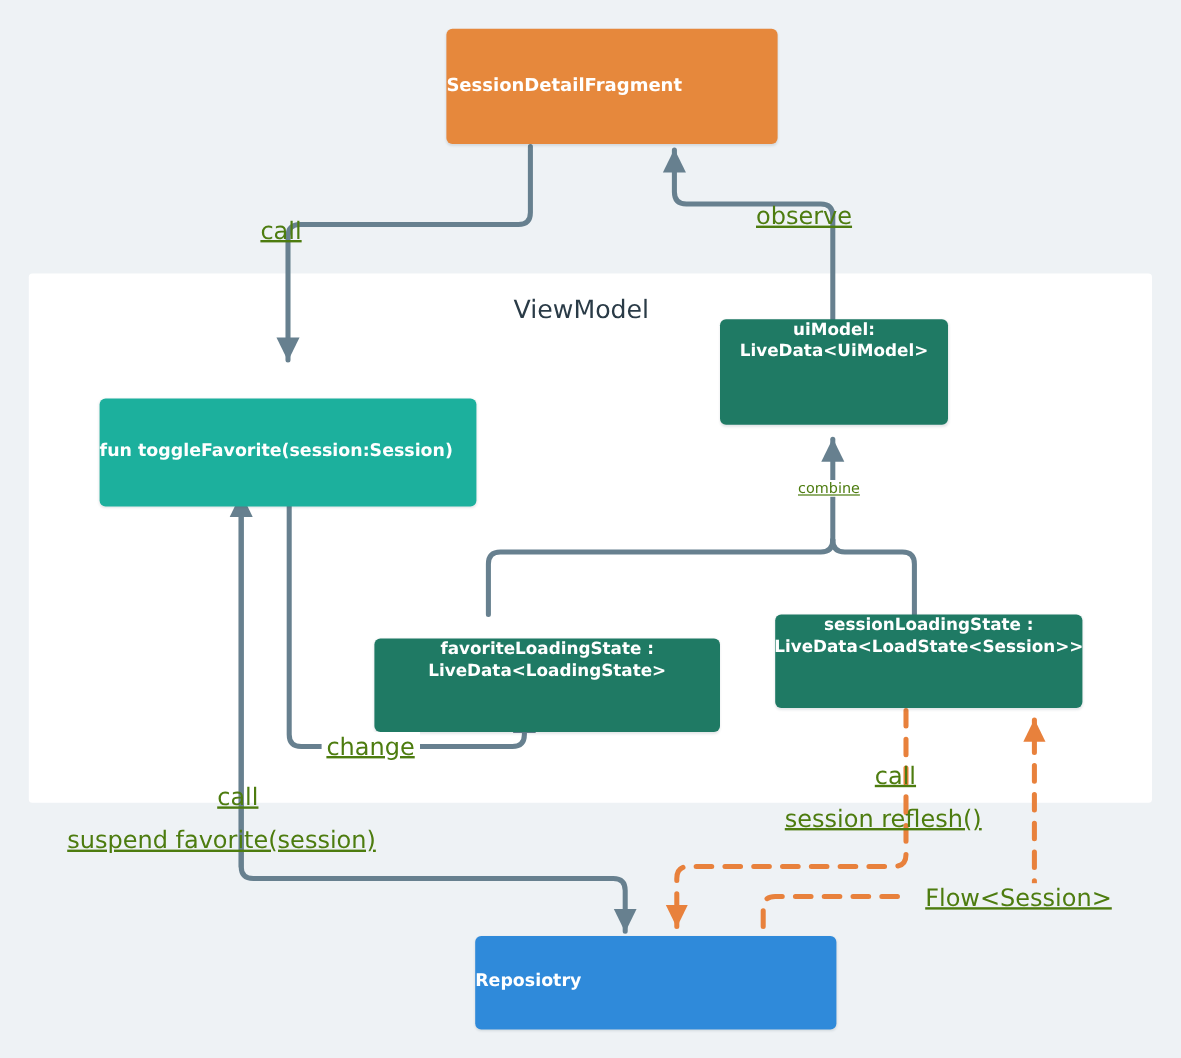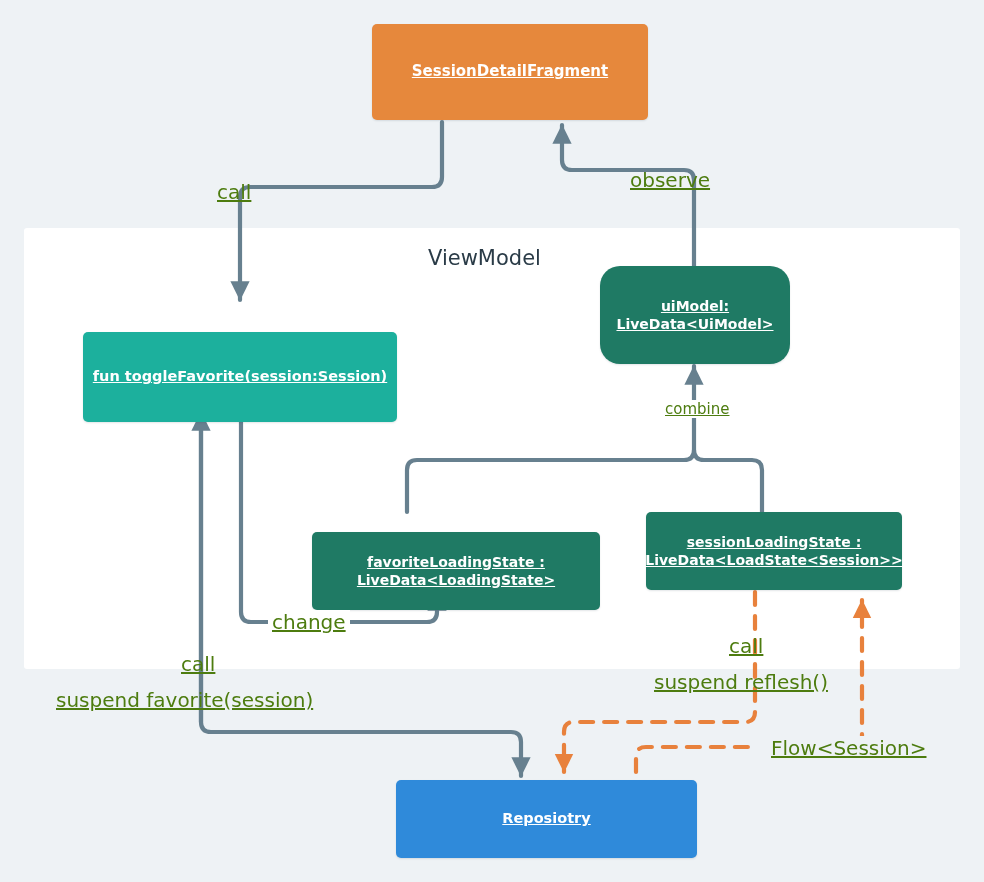--- a/index.html
+++ b/index.html
@@ -30,28 +30,26 @@
   .panel-title {
     position: absolute;
     color: #2a3b47;
     font-size: 21px;
     white-space: nowrap;
   }
   .node {
     position: absolute;
     display: flex;
     align-items: center;
-    justify-content: center;
     text-align: center;
     border-radius: 5px;
     color: #ffffff;
     box-sizing: border-box;
     line-height: 1.32;
     box-shadow: 0 1px 2px rgba(40,60,80,0.13);
-    text-decoration: underline;
   }
   .node-text { display: block; }
   .node.fragment {
     background: #e6883c;
     font-size: 15px;
     font-weight: 600;
   }
   .node.method {
     background: #1cb09d;
     font-size: 14.5px;
@@ -67,21 +65,21 @@
     font-size: 14.5px;
     font-weight: 600;
   }
   .edge-label {
     position: absolute;
     color: #4d7c0f;
     font-size: 20px;
     white-space: nowrap;
     text-decoration: underline;
   }
-  .edge-label.small { font-size: 15px; }
+  .edge-label.small { font-size: 12px; }
 </style>
 </head>
 <body>
 
 <div id="canvas">
 
   <div class="panel" style="left:24px; top:228px; width:936px; height:441px;"></div>
   <div class="panel-title" style="left:428px; top:246px;">ViewModel</div>
 
   <svg id="wires" viewBox="0 0 984 882" xmlns="http://www.w3.org/2000/svg">
@@ -120,21 +118,21 @@
   </svg>
 
   <div class="node fragment" style="left:372px; top:24px; width:276px; height:96px;">
     <span class="node-text">SessionDetailFragment</span>
   </div>
 
   <div class="node method" style="left:83px; top:332px; width:314px; height:90px;">
     <span class="node-text">fun toggleFavorite(session:Session)</span>
   </div>
 
-  <div class="node livedata" style="left:600px; top:266px; width:190px; height:98px; flex-direction:column;border-radius:20px;">
+  <div class="node livedata" style="left:600px; top:266px; width:190px; height:88px; flex-direction:column;">
     <span class="node-text">uiModel:</span>
     <span class="node-text">LiveData&lt;UiModel&gt;</span>
   </div>
 
   <div class="node livedata" style="left:312px; top:532px; width:288px; height:78px; flex-direction:column;">
     <span class="node-text">favoriteLoadingState :</span>
     <span class="node-text">LiveData&lt;LoadingState&gt;</span>
   </div>
 
   <div class="node livedata" style="left:646px; top:512px; width:256px; height:78px; flex-direction:column;">
@@ -153,17 +151,17 @@
   <div class="edge-label small" style="left:661px; top:400px; background:#ffffff; padding:0 4px;">combine</div>
 
   <div class="edge-label" style="left:268px; top:610px; background:#ffffff; padding:0 4px;">change</div>
 
   <div class="edge-label" style="left:181px; top:652px;">call</div>
 
   <div class="edge-label" style="left:56px; top:688px;">suspend favorite(session)</div>
 
   <div class="edge-label" style="left:729px; top:634px;">call</div>
 
-  <div class="edge-label" style="left:654px; top:670px;">suspend reflesh()</div>
+  <div class="edge-label" style="left:654px; top:670px;">session reflesh()</div>
 
   <div class="edge-label" style="left:758px; top:736px; background:#eef2f5; padding:0 3px;margin-left:10px;">Flow&lt;Session&gt;</div>
 
 </div>
 
 </body></html>

